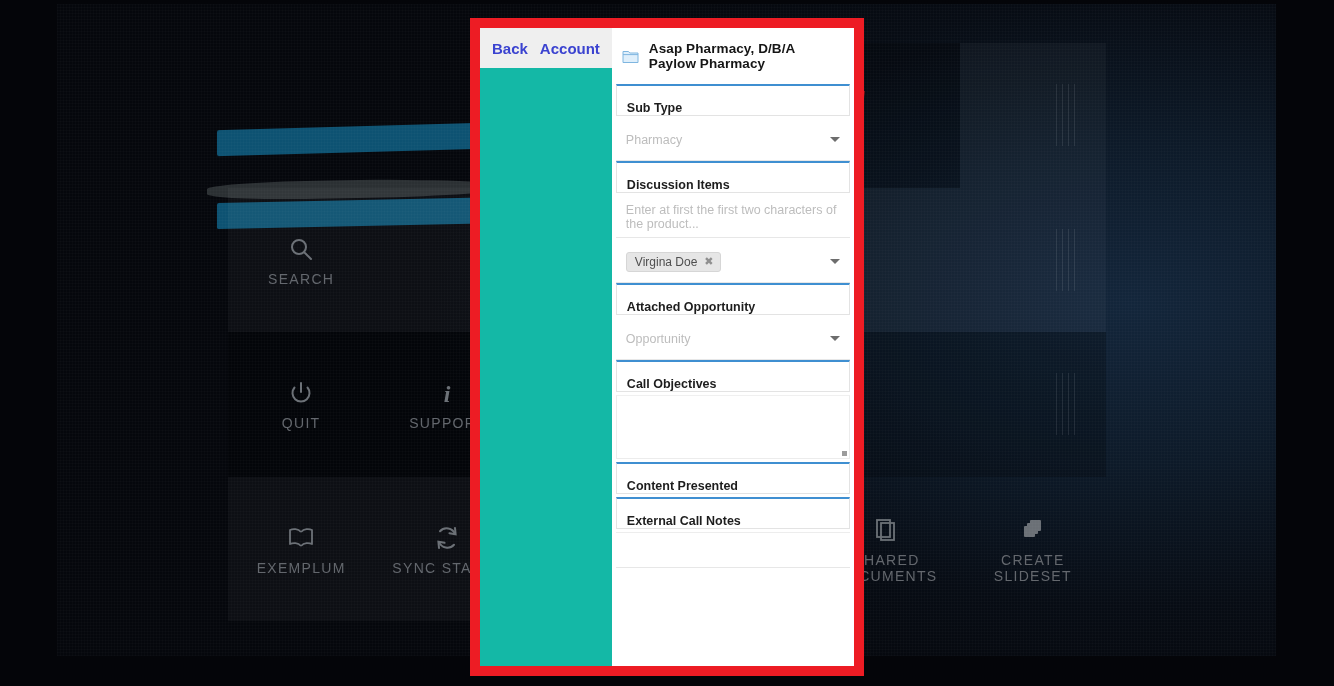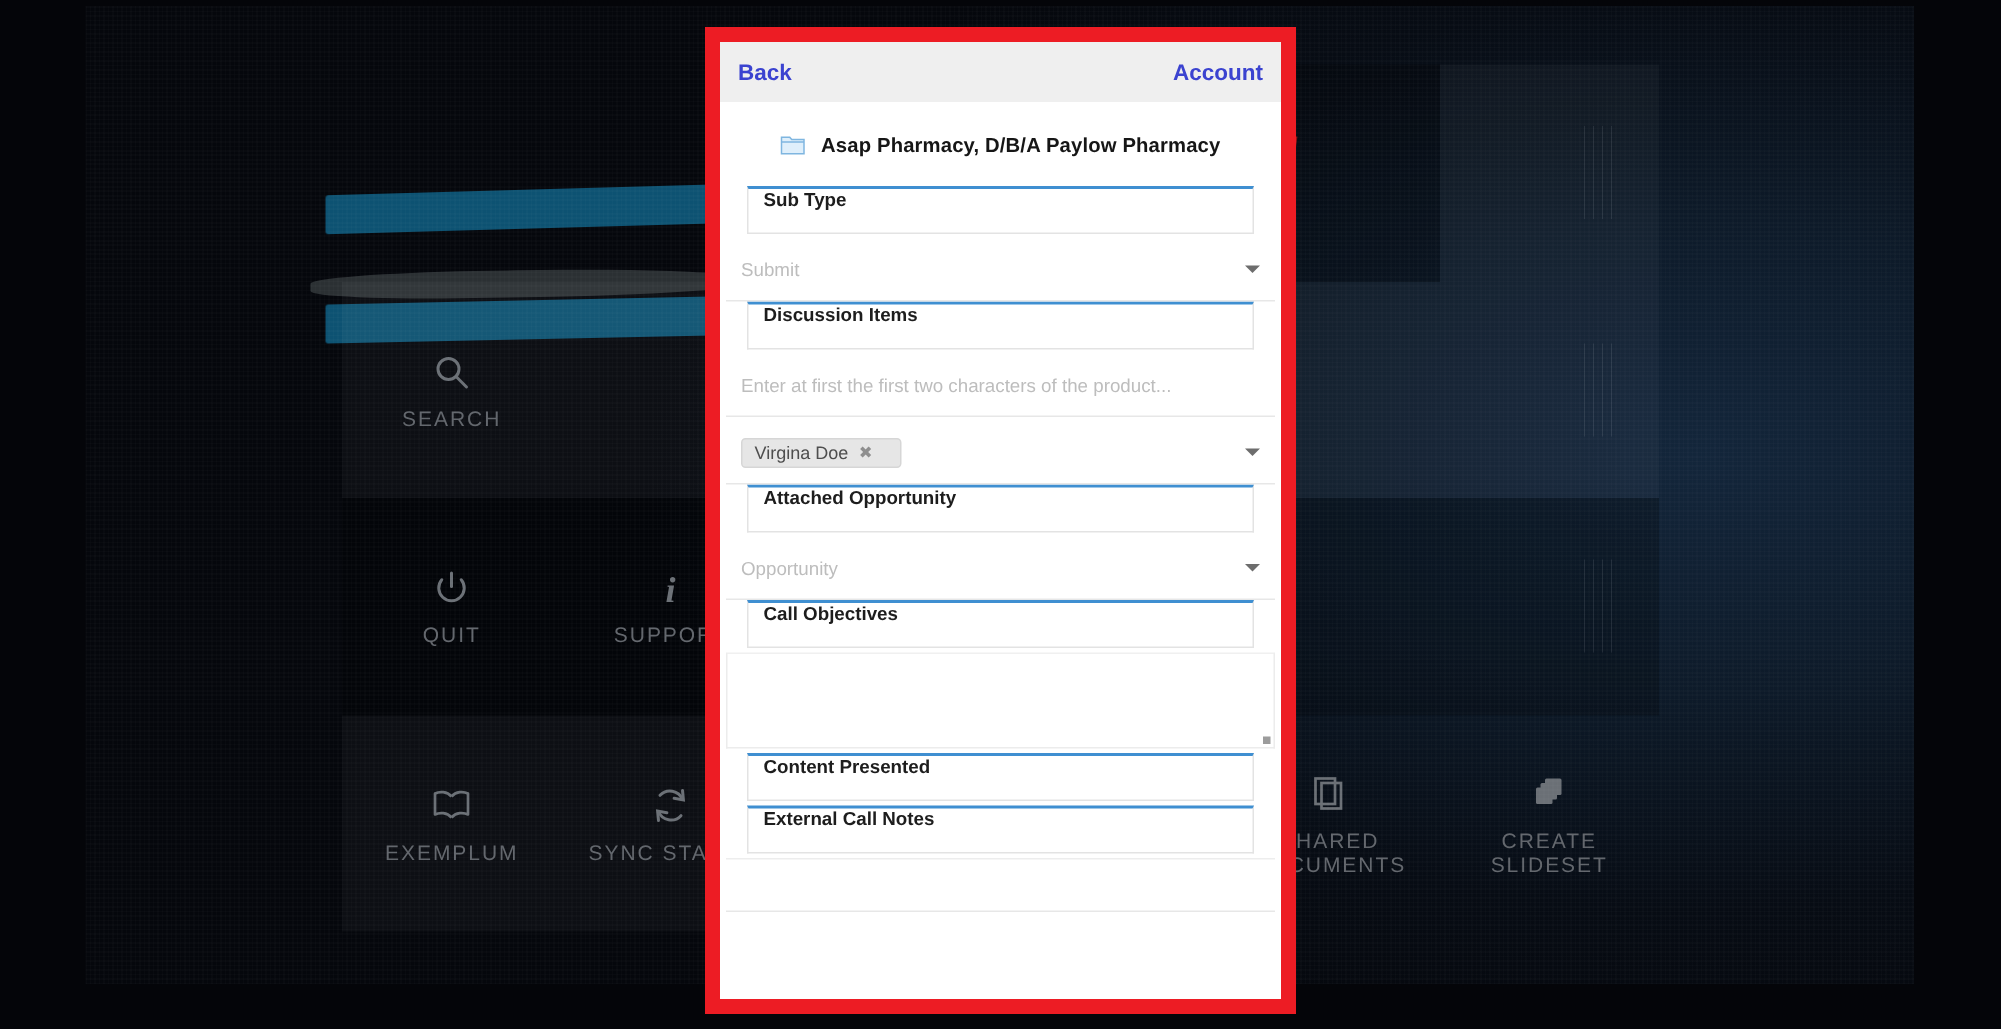--- a/index.html
+++ b/index.html
@@ -151,21 +151,21 @@
     background: #ed1c24;
     box-sizing: border-box;
     padding: 10px;
   }
   #modal {
     width: 100%;
     height: 100%;
     background: #14b8a6;
     box-sizing: border-box;
     display: flex;
-    flex-direction: column;
+    flex-direction: row;
     overflow: hidden;
   }
   #modal-header {
     flex: 0 0 auto;
     height: 40px;
     background: #efefef;
     display: flex;
     align-items: center;
     justify-content: space-between;
     padding: 0 6px;
@@ -205,24 +205,24 @@
     letter-spacing: 0.1px;
   }
 
   
   .field-label-box {
     border: 1px solid #e3e3e3;
     border-top: 2px solid #3f8fd1;
     background: #fff;
     height: 32px;
     display: flex;
-    align-items: flex-start;
+    align-items: flex-end;
     padding: 0 10px;
     box-sizing: border-box;
-    margin: 0 16px;
+    margin: 0 2px;
   }
   .field-label-box .lbl {
     font-size: 12.5px;
     font-weight: bold;
     color: #1d1d1d;
   }
 
   .field-input {
     border-bottom: 1px solid #e7e7e7;
     height: 42px;
@@ -245,21 +245,21 @@
     border-top: 5px solid #6d6d6d;
     flex: 0 0 auto;
     margin-left: 8px;
   }
   .chip {
     display: inline-flex;
     align-items: center;
     background: #e6e6e6;
     border: 1px solid #d6d6d6;
     border-radius: 3px;
-    padding: 2px 18px 2px 8px;
+    padding: 2px 6px 2px 8px;
     font-size: 12px;
     color: #4e4e4e;
   }
   .chip-x {
     margin-left: 7px;
     color: #8f8f8f;
     font-size: 11px;
     cursor: pointer;
   }
   .textarea-box {
@@ -424,21 +424,21 @@
             <line x1="1" y1="5.6" x2="16" y2="5.6" stroke="#7fb6e0" stroke-width="1"></line>
           </svg>
         </span>
         <span class="account-name">Asap Pharmacy, D/B/A Paylow Pharmacy</span>
       </div>
 
       <div class="field-label-box">
         <span class="lbl">Sub Type</span>
       </div>
       <div class="field-input">
-        <span class="ph">Submit</span>
+        <span class="ph">Pharmacy</span>
         <span class="caret"></span>
       </div>
 
       <div class="field-label-box">
         <span class="lbl">Discussion Items</span>
       </div>
       <div class="field-input">
         <span class="ph">Enter at first the first two characters of the product...</span>
       </div>
 

